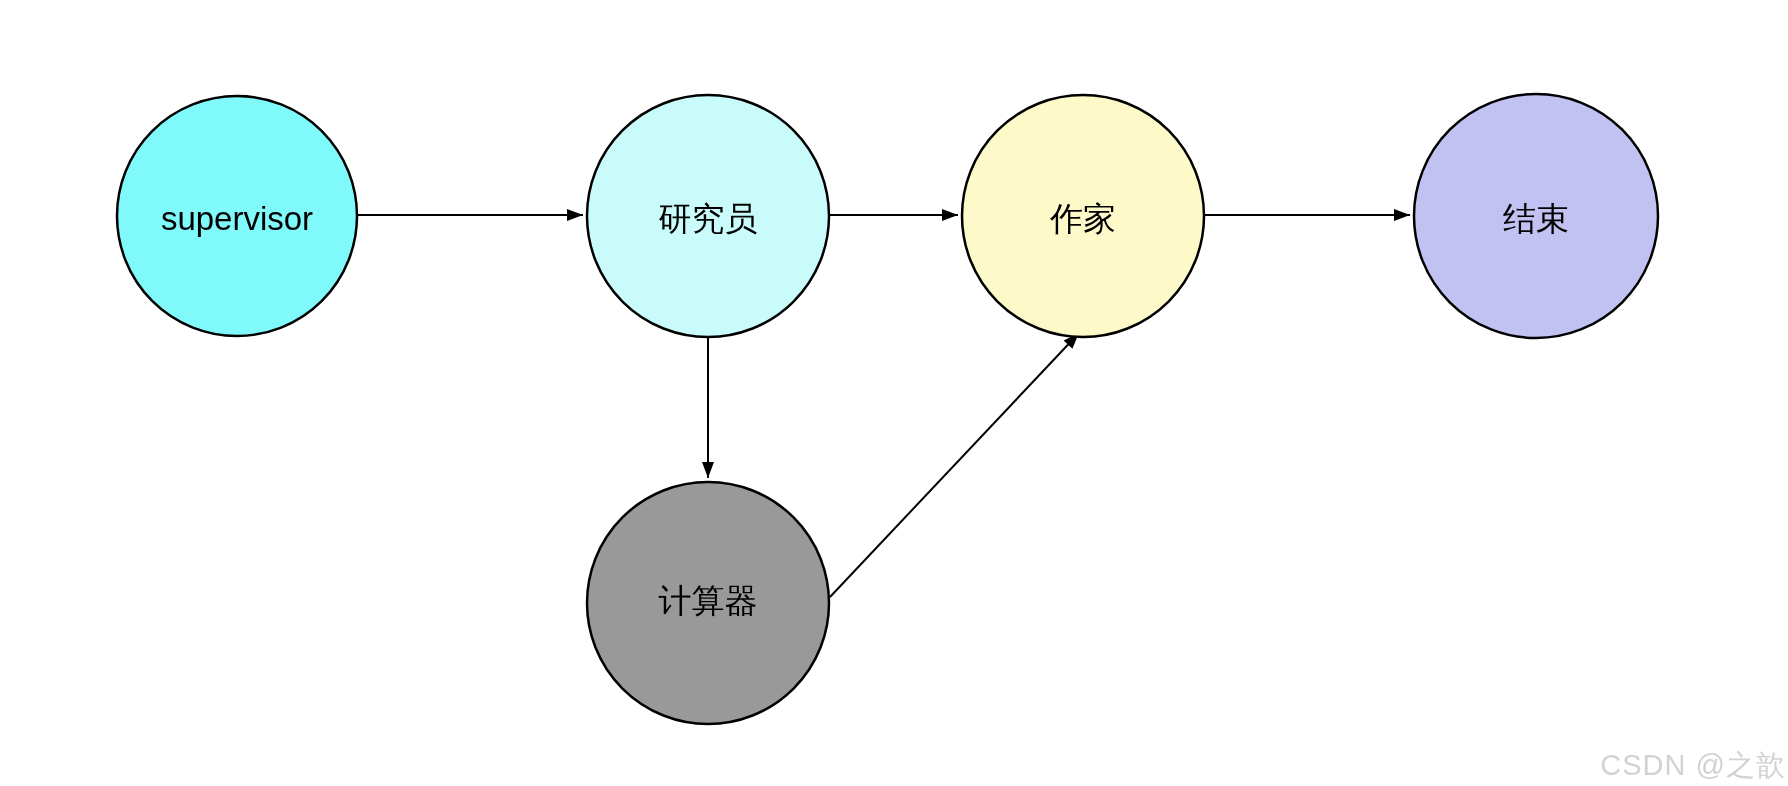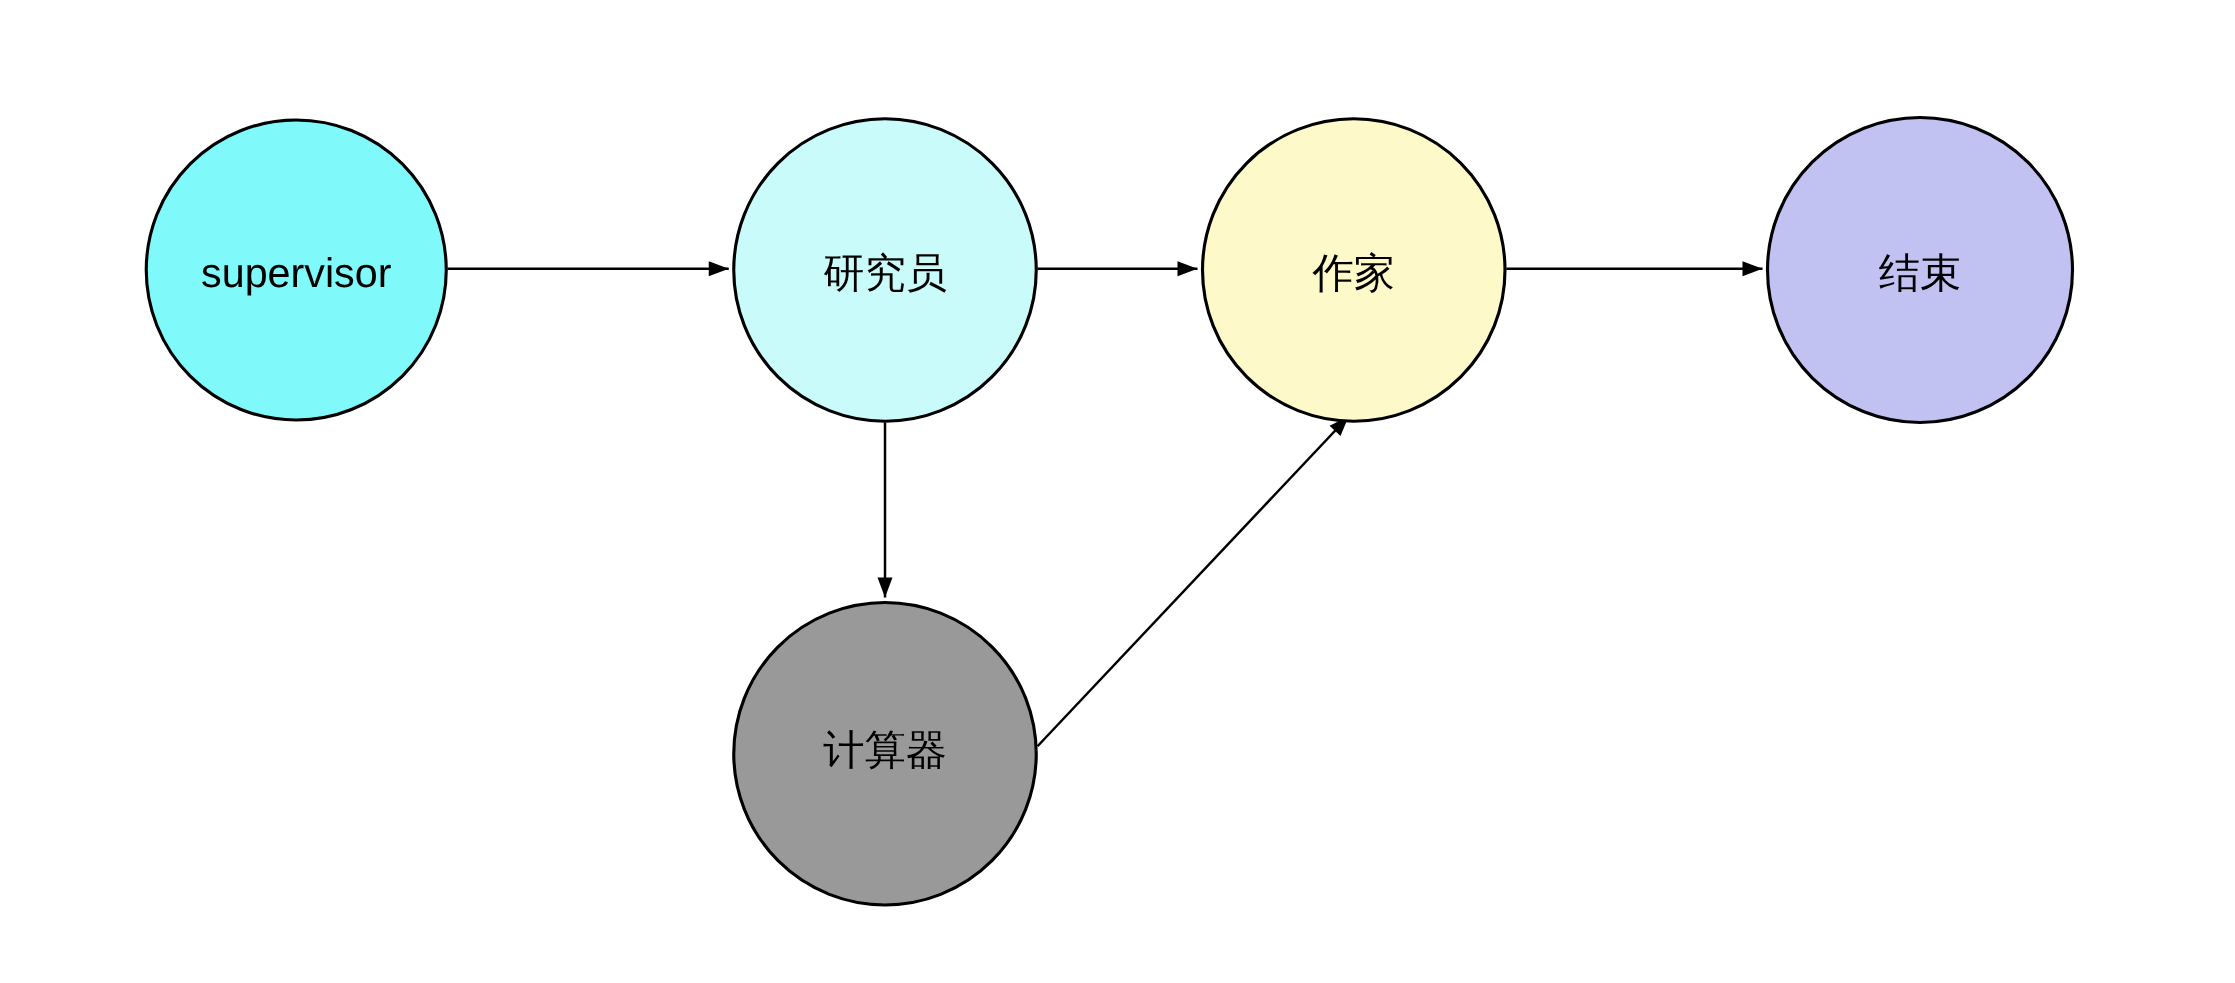--- a/index.html
+++ b/index.html
@@ -92,14 +92,15 @@
       </g>
 
       <g>
         <circle class="node-circle" cx="708" cy="591" r="121" fill="#999999"></circle>
         <text class="node-label" x="708" y="588">计算器</text>
       </g>
 
     </g>
   </svg>
 
+  <div class="watermark">CSDN @之歆</div>
 
 </div>
 
 </body></html>

